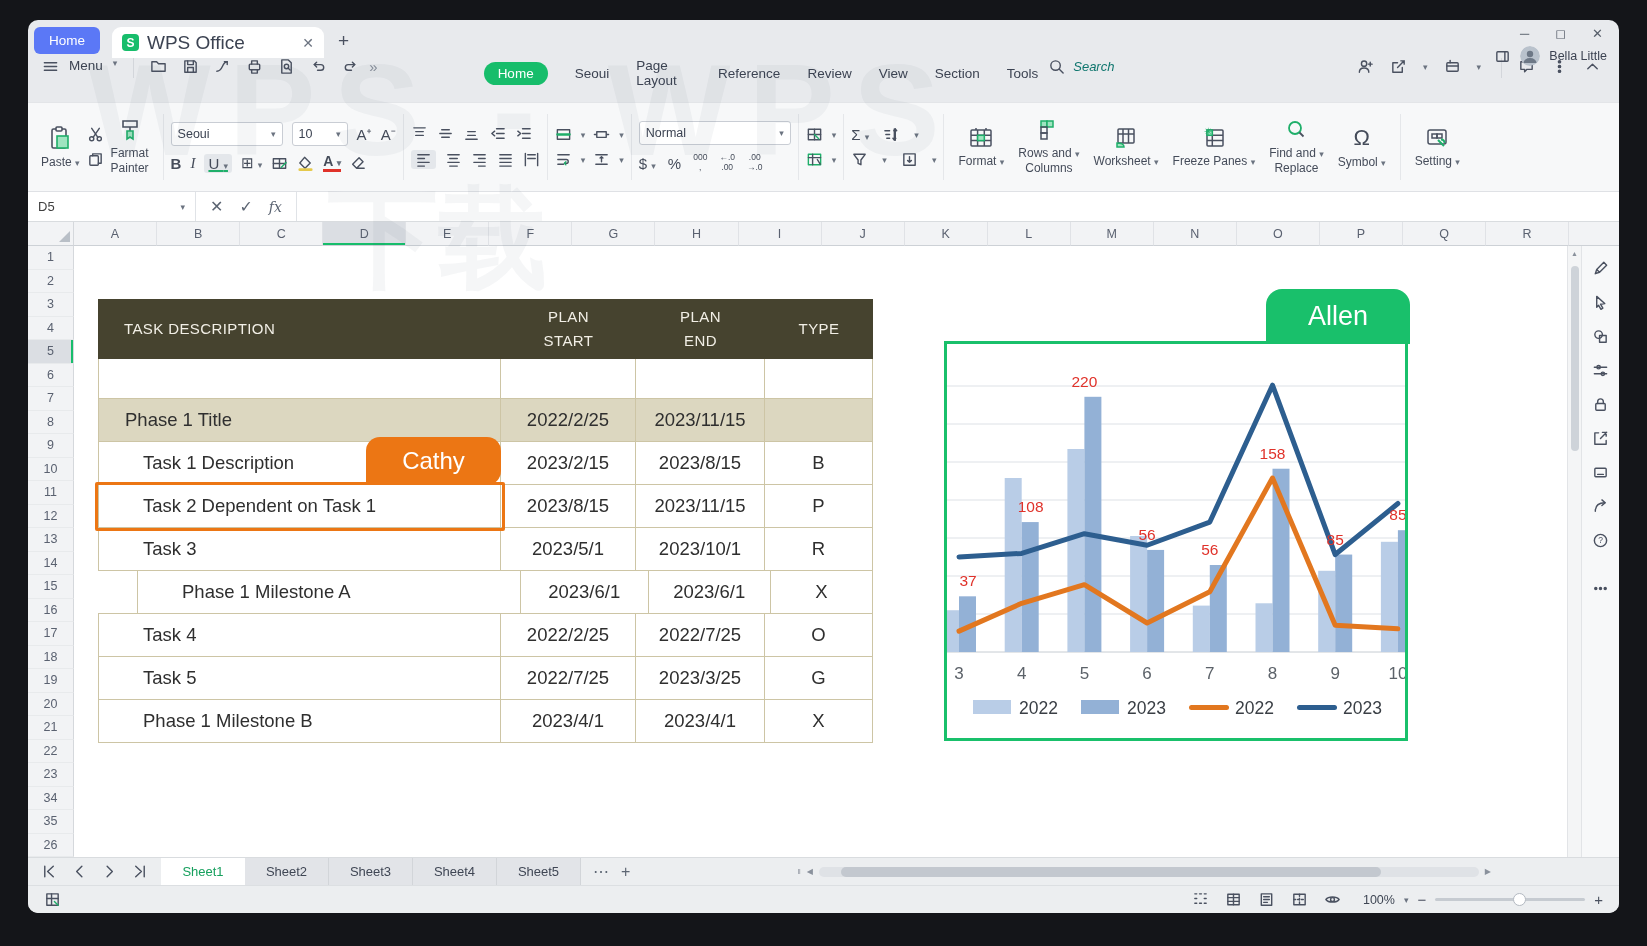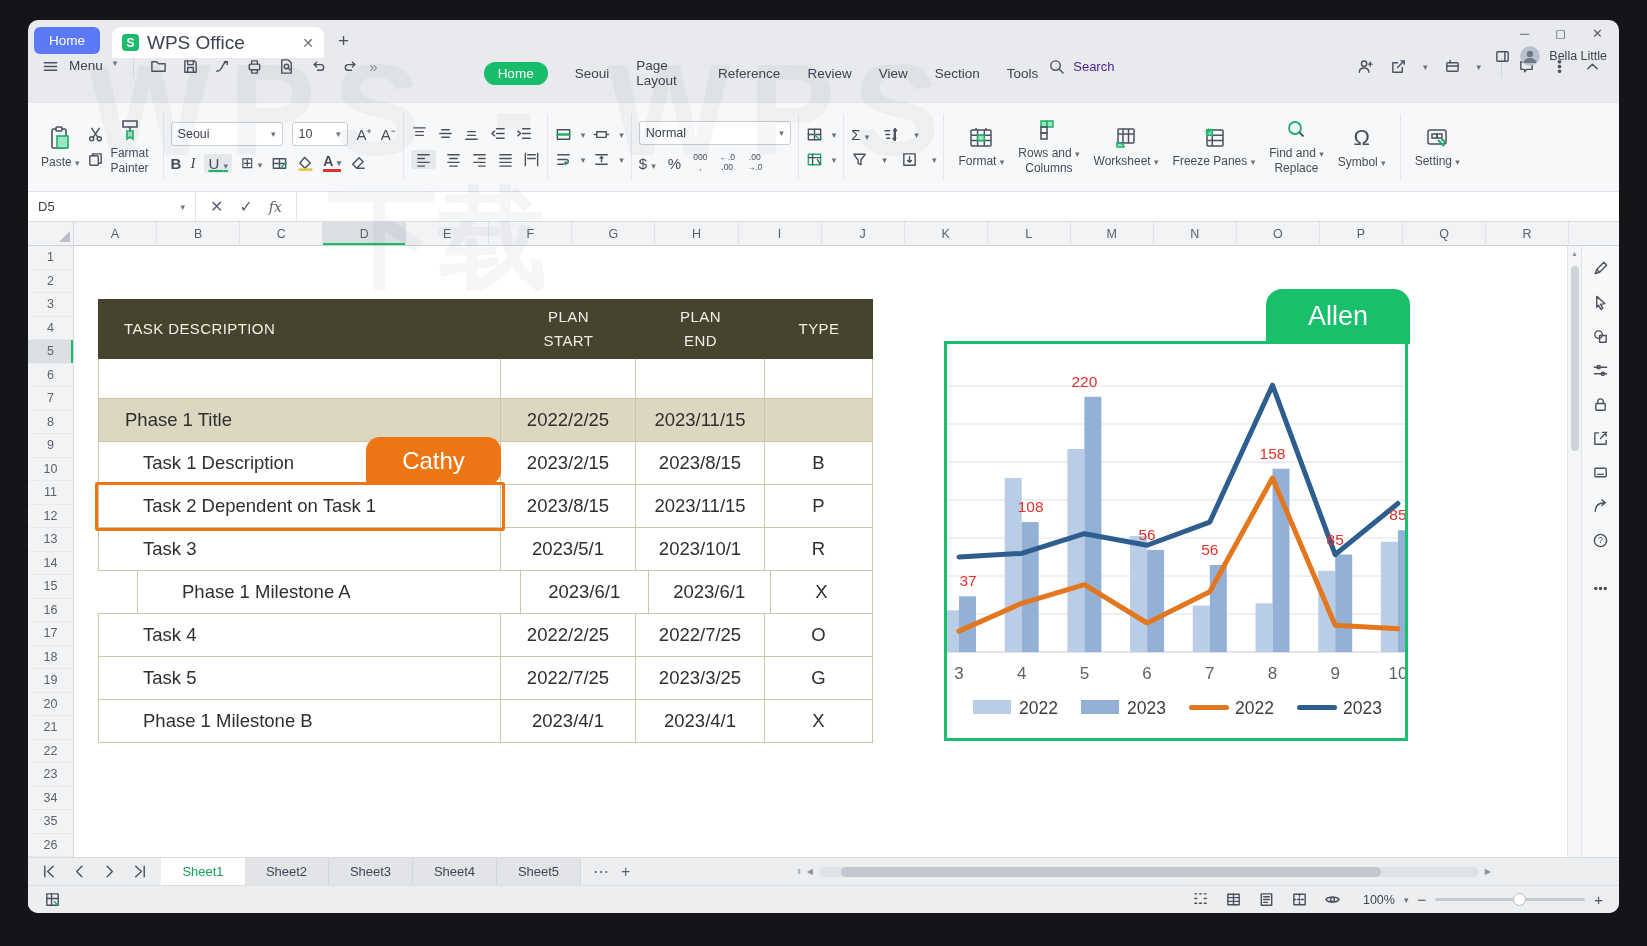--- a/index.html
+++ b/index.html
@@ -36,21 +36,21 @@
   
   .menubar { height:44px; display:flex; align-items:flex-start; padding:0 14px; gap:10px; flex:none; }
   .menu-lbl { font-size:13.5px; color:#3c4352; }
   .mini-caret { font-size:9px; color:#6b7380; }
   .vdiv { width:1px; height:20px; background:#d3d6db; margin:0 6px; }
   .quick { display:flex; gap:15px; align-items:center; }
   .menu-tabs { display:flex; align-items:center; gap:27px; margin-left:96px; }
   .menu-tab { font-size:13.5px; color:#3c4352; }
   .menu-tab.active { background:#17bd6b; color:#fff; border-radius:13px; padding:4px 14px; }
   .search-box { margin-left:auto; width:310px; display:flex; align-items:center; gap:8px; }
-  .search-box .ph { font-size:13px; color:#4c1d95; }
+  .search-box .ph { font-size:13px; color:#0f766e;font-style:italic; }
   .top-icons { display:flex; align-items:center; gap:16px; margin-right:4px; }
 
   
   .ribbon { height:90px; background:#f7f8f9; border-top:1px solid #e3e5e8; border-bottom:1px solid #dfe1e5;
     display:flex; align-items:center; padding:4px 6px; flex:none; }
   .rdiv { width:1px; height:66px; background:#e5e7ea; margin:0 7px; flex:none; }
   .bigbtn { display:flex; flex-direction:column; align-items:center; justify-content:center; gap:4px;
     padding:2px 7px; flex:none; }
   .bigbtn .lbl { font-size:12px; color:#454c5a; text-align:center; line-height:1.25; }
   .stack2 { display:flex; flex-direction:column; justify-content:center; gap:8px; }

